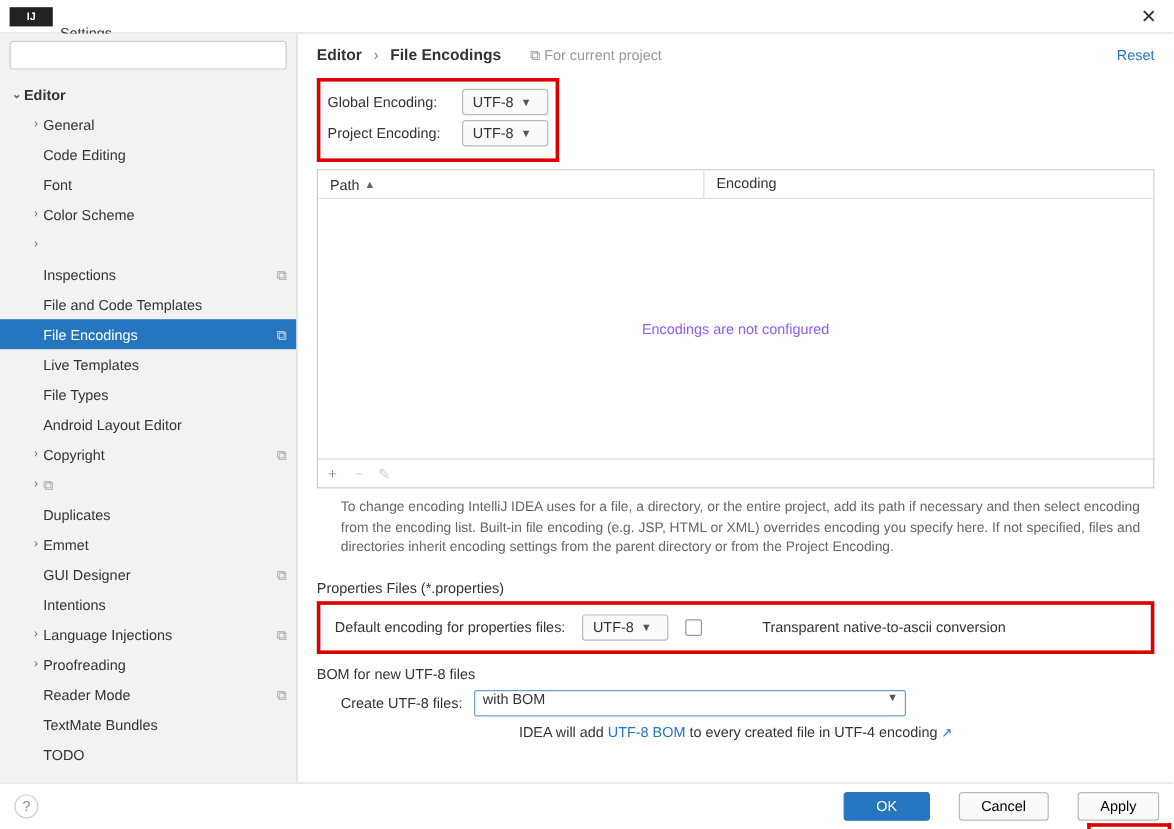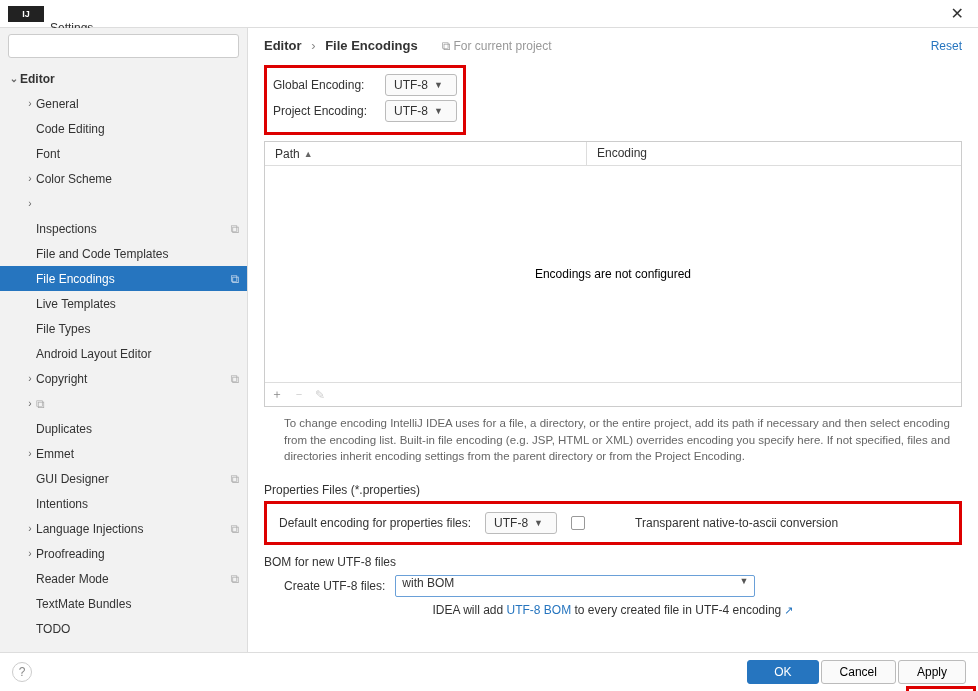--- a/index.html
+++ b/index.html
@@ -49,21 +49,21 @@
 .combo.enc { width: 72px; }
 
 .highlight-box { border: 3px solid #d00; padding: 2px 6px 6px 6px; display: inline-block; }
 
 .table { border: 1px solid #ccc; margin-top: 6px; }
 .thead { display: flex; background: #fff; border-bottom: 1px solid #ddd; height: 24px; }
 .thead .th { padding: 4px 10px; border-right: 1px solid #ddd; font-size: 12px; }
 .thead .th.path { width: 322px; display: flex; align-items: center; }
 .thead .th.path .sort { margin-left: 4px; font-size: 9px; color: #666; }
 .thead .th.enc { flex: 1; border-right: none; }
-.tbody { height: 216px; display: flex; align-items: center; justify-content: center; color: #000000; background: #fff; }
+.tbody { height: 216px; display: flex; align-items: center; justify-content: center; color: #8b5cf6; background: #fff; }
 .tfoot { border-top: 1px solid #ddd; height: 24px; display: flex; align-items: center; padding: 0 6px; gap: 10px; color: #888; }
 .tfoot span { cursor: pointer; }
 .tfoot .minus, .tfoot .pencil { color: #ccc; }
 
 .desc { color: #666; font-size: 11.5px; line-height: 1.45; padding: 8px 8px 8px 20px; }
 
 .section-title { font-size: 12px; color: #333; margin-top: 10px; margin-bottom: 4px; }
 
 .props-box { border: 3px solid #d00; padding: 8px 12px; display: flex; align-items: center; gap: 14px; margin: 2px 0 8px 0; }
 .props-box .lbl2 { }
@@ -74,21 +74,21 @@
 .bom-select { flex: 1; max-width: 360px; height: 22px; border: 1px solid #6aa0d8; border-radius: 2px; display: flex; align-items: flex-start; padding: 0 6px; background: #fff; cursor: pointer; }
 .bom-select .tri { margin-left: auto; font-size: 9px; color: #555; }
 
 .bom-note { text-align: center; margin-top: 6px; font-size: 12px; }
 .bom-note .link { color: #2675bf; }
 .bom-note .ext { color: #2675bf; margin-left: 3px; font-size: 11px; }
 
 .footer { height: 38px; border-top: 1px solid #ddd; display: flex; align-items: center; padding: 0 12px; }
 .help { width: 20px; height: 20px; border: 1px solid #ccc; border-radius: 50%; display: flex; align-items: center; justify-content: center; color: #888; cursor: pointer; }
 .footer .spacer { flex: 1; }
-.btn { height: 24px; padding: 0 18px; border: 1px solid #bbb; background: #fafafa; border-radius: 3px; margin-left: 2px; cursor: pointer; font-size: 12px; }
+.btn { height: 24px; padding: 0 18px; border: 1px solid #bbb; background: #fafafa; border-radius: 3px; margin-left: 24px; cursor: pointer; font-size: 12px; }
 .btn.primary { background: #2675bf; border-color: #2675bf; color: #fff; padding: 0 26px; }
 .apply-mark { position: absolute; right: 2px; bottom: 0; width: 70px; height: 5px; border: 3px solid #d00; border-bottom: none; }
 </style>
 </head>
 <body>
 
 <div class="titlebar">
   <div class="app-icon">IJ</div>
   <div class="title">Settings</div>
   <div class="close">✕</div>

